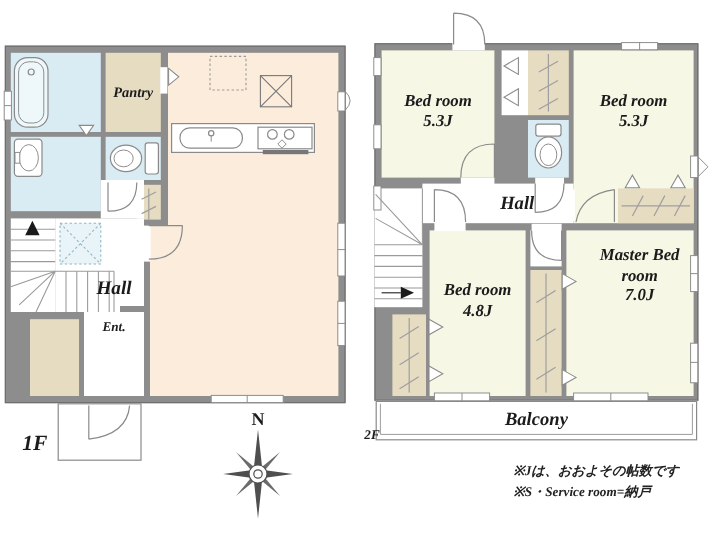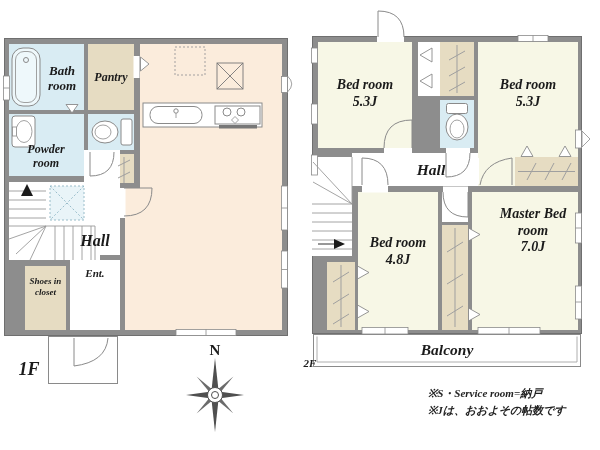--- a/index.html
+++ b/index.html
@@ -204,34 +204,25 @@
       <polygon points="186,395 215,391 244,395 215,399" fill="#4f4f4f"></polygon>
       <g transform="rotate(45 215 395)">
         <polygon points="215,369 217.5,395 215,421 212.5,395" fill="#6b6b6b"></polygon>
         <polygon points="189,395 215,392.5 241,395 215,397.5" fill="#6b6b6b"></polygon>
       </g>
       <circle cx="215" cy="395" r="7.5" fill="#ffffff" stroke="#4f4f4f" stroke-width="1"></circle>
       <circle cx="215" cy="395" r="3.5" fill="none" stroke="#4f4f4f" stroke-width="1"></circle>
     </g>
   </svg>
 
-  <div class="lbl" style="left:38px;top:58px;width:48px;height:40px;font-size:13px;">
-      <span>Bath room</span>
-    </div>
   <div class="lbl" style="left:85px;top:67px;width:52px;height:20px;font-size:12px;">
       <span>Pantry</span>
     </div>
-  <div class="lbl" style="left:15px;top:137px;width:62px;height:38px;font-size:12px;">
-      <span>Powder room</span>
-    </div>
   <div class="lbl" style="left:68px;top:228px;width:54px;height:26px;font-size:16px;">
       <span>Hall</span>
-    </div>
-  <div class="lbl" style="left:23px;top:272px;width:45px;height:30px;font-size:9px;">
-      <span>Shoes in closet</span>
     </div>
   <div class="lbl" style="left:73px;top:261px;width:44px;height:24px;font-size:11px;">
       <span>Ent.</span>
     </div>
 
   <div class="lbl" style="left:321px;top:68px;width:88px;height:52px;font-size:14px;">
     <span>Bed room</span>
     <span>5.3J</span>
   </div>
   <div class="lbl" style="left:479px;top:68px;width:98px;height:52px;font-size:14px;">
@@ -257,17 +248,17 @@
       <span>1F</span>
     </div>
   <div class="lbl" style="left:292px;top:350px;width:36px;height:26px;font-size:11px;">
       <span>2F</span>
     </div>
   <div class="lbl" style="left:203px;top:342px;width:24px;height:18px;font-size:15px;font-style:normal;">
       <span>N</span>
     </div>
 
   <div class="notes" style="left:428px;top:385px;width:156px;height:42px;">
+    <div>※Jは、おおよその帖数です</div>
     <div>※S・Service room=納戸</div>
-    <div>※Jは、おおよその帖数です</div>
   </div>
 
 </div>
 
 </body></html>

